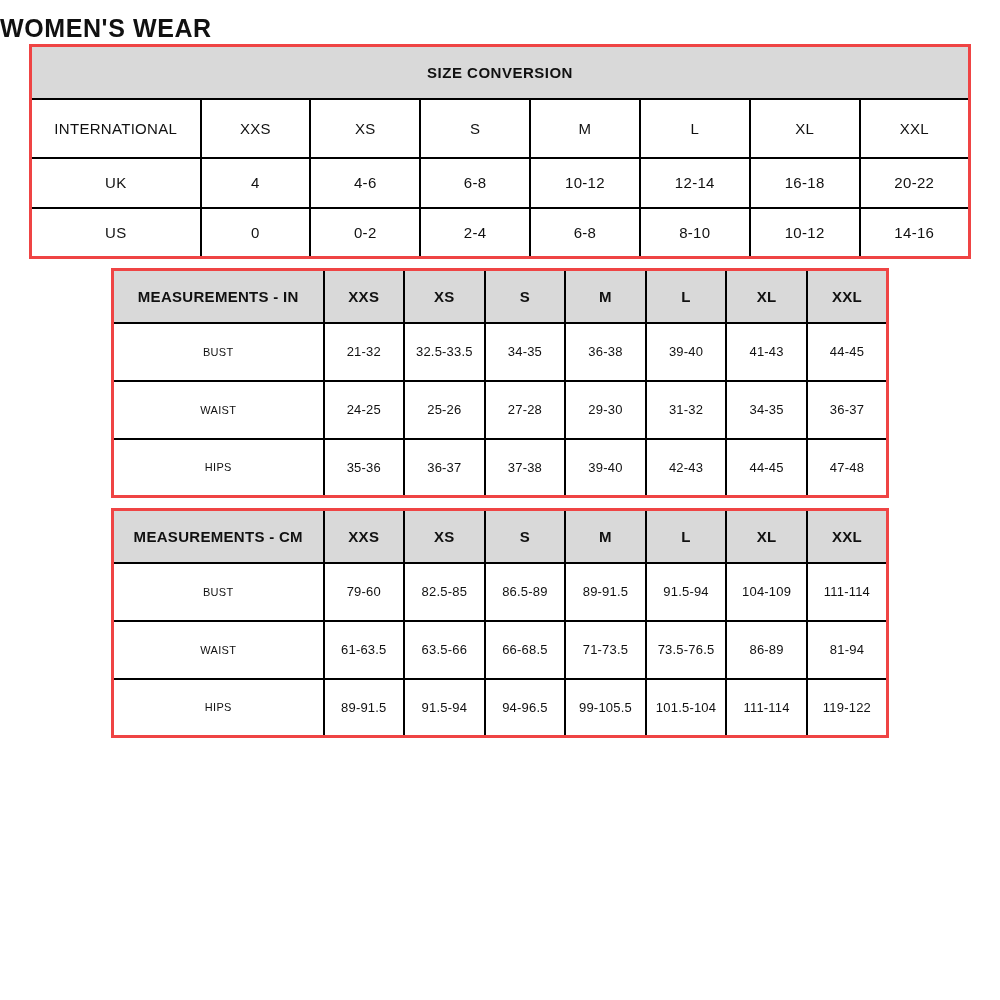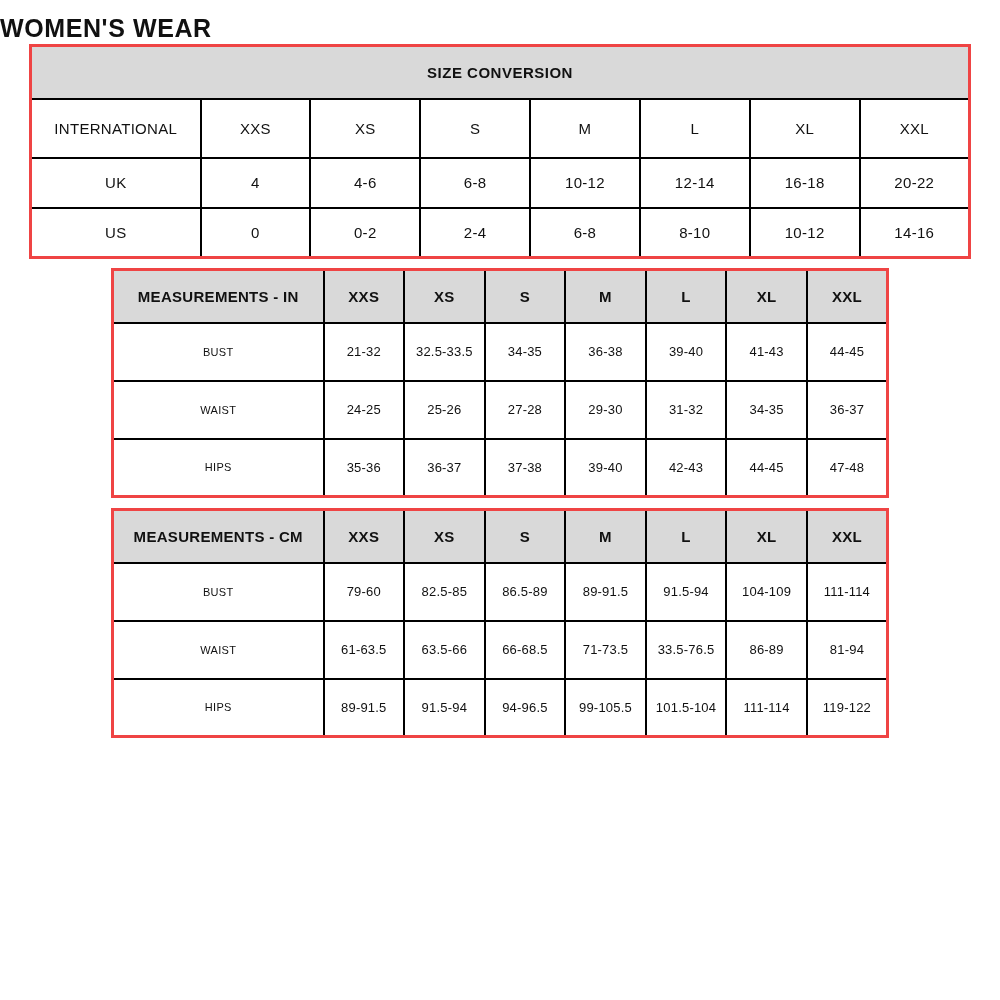--- a/index.html
+++ b/index.html
@@ -180,21 +180,21 @@
         <td class="val">104-109</td>
         <td class="val">111-114</td>
       </tr>
 
       <tr class="data-row">
         <td class="lbl">WAIST</td>
         <td class="val">61-63.5</td>
         <td class="val">63.5-66</td>
         <td class="val">66-68.5</td>
         <td class="val">71-73.5</td>
-        <td class="val">33.5-76.5</td>
+        <td class="val">73.5-76.5</td>
         <td class="val">86-89</td>
         <td class="val">81-94</td>
       </tr>
 
       <tr class="data-row">
         <td class="lbl">HIPS</td>
         <td class="val">89-91.5</td>
         <td class="val">91.5-94</td>
         <td class="val">94-96.5</td>
         <td class="val">99-105.5</td>

